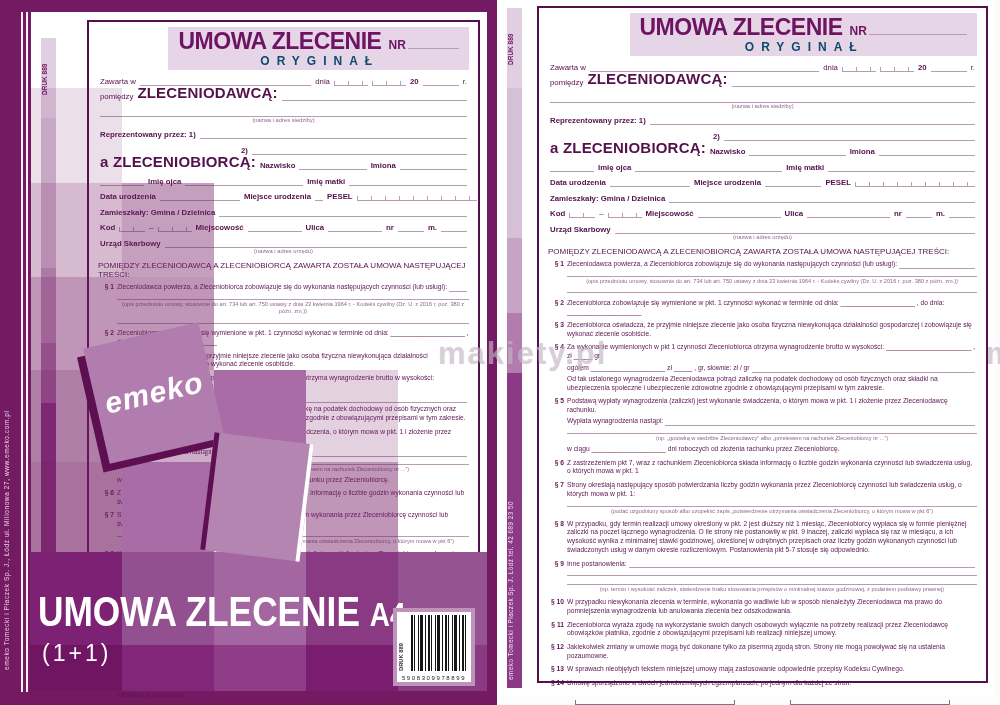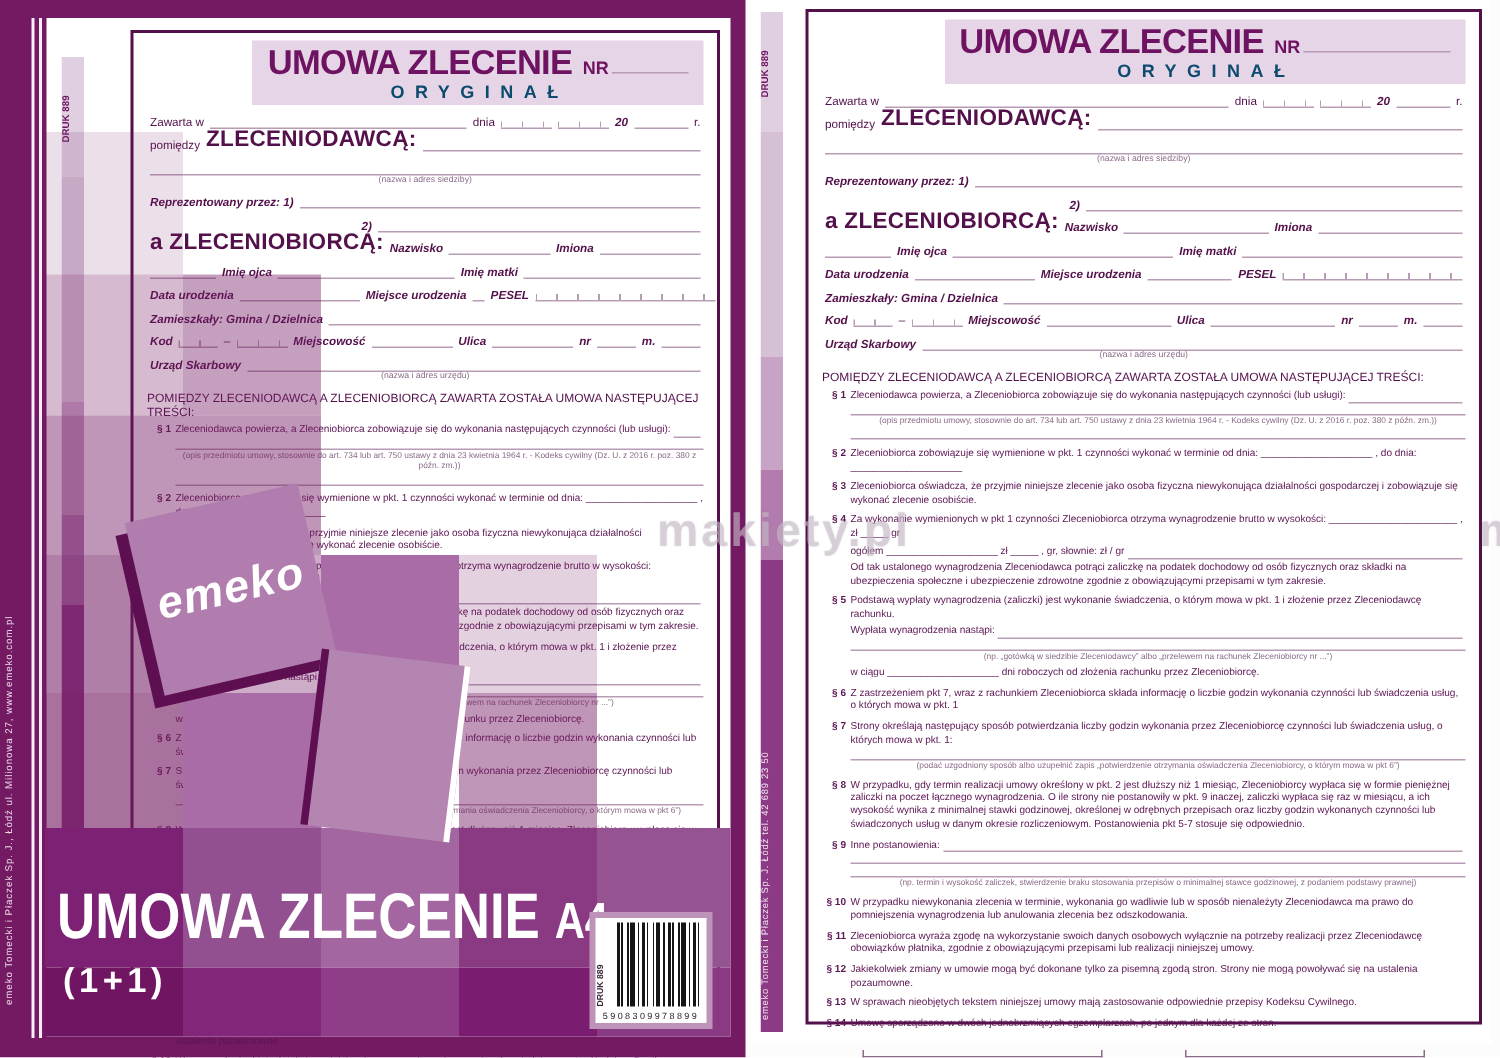--- a/index.html
+++ b/index.html
@@ -46,21 +46,21 @@
 
   .form-header { margin-left:19%; background:#e6d5e6; padding:3px 8px 2px 10px; }
   .fh-row1 { display:flex; align-items:baseline; }
   .form-title { font-size:23px; font-weight:900; letter-spacing:-.5px; color:#6d1361; line-height:1; }
   .form-nr { font-size:12px; font-weight:bold; color:#6d1361; margin-left:7px; }
   .fh-row1 .fl { margin-bottom:3px; }
   .fh-row2 { text-align:center; font-size:12px; font-weight:bold; letter-spacing:7px; color:#0c4a6e; margin-top:1px; }
 
   .frow { display:flex; align-items:flex-end; font-size:7.8px; height:15.5px; white-space:nowrap; }
   .lb { flex:none; padding:0 2px; }
-  .b  { font-weight:bold;font-style:italic; }
+  .b  { font-weight:bold; }
   .big { font-size:15px; font-weight:bold; letter-spacing:.2px; }
   .fl { flex:1 1 auto; border-bottom:1px solid #b79cb5; height:9px; margin:0 2px; min-width:8px; }
   .f3 { flex-grow:3; }
   .w26 { flex:0 0 26px; } .w34 { flex:0 0 34px; } .w36 { flex:0 0 36px; }
   .w44 { flex:0 0 44px; } .w80 { flex:0 0 80px; } .w120 { flex:0 0 120px; }
   .ticks { position:relative; }
   .ticks::after { content:""; position:absolute; left:0; right:0; bottom:0; height:4px;
                   background-image:repeating-linear-gradient(90deg,#b79cb5 0 1px,transparent 1px 14px); }
   .note-row { text-align:center; font-size:5.8px; color:#8a6b88; height:7px; line-height:7px; }
   .ind38 { margin-left:38%; }
@@ -91,21 +91,21 @@
   .logo-text { color:#ffffff; font-size:30px; font-weight:bold; font-style:italic; letter-spacing:1px; }
   .blank-card { position:absolute; left:207px; top:438px; width:100px; height:118px;
                 background:#b585b2; transform:rotate(7deg);
                 border-left:5px solid #5e0f52; border-right:4px solid #ffffff; z-index:6; }
 
   .cover-title { position:absolute; left:38px; top:590px; z-index:7; color:#ffffff;
                  transform:scaleX(.82); transform-origin:left; white-space:nowrap; }
   .cover-title .t1 { font-size:43px; font-weight:900; letter-spacing:0; line-height:1; }
   .cover-title .t2 { font-size:34px; font-weight:900; margin-left:12px; }
   .cover-copies { position:absolute; left:42px; top:640px; z-index:7; color:#ffffff;
-                  font-size:23px; font-weight:700; letter-spacing:3px; }
+                  font-size:23px; font-weight:400; letter-spacing:3px; }
 
   .barcode-wrap { position:absolute; left:393px; top:608px; width:82px; height:78px;
                   background:#bd93ba; z-index:7; }
   .barcode-box { position:absolute; inset:4px; background:#ffffff; }
   .bc-bars { position:absolute; left:14px; top:3px; right:3px; bottom:11px;
              background:repeating-linear-gradient(90deg,#161616 0 2px,#ffffff 2px 3px,#161616 3px 4px,#ffffff 4px 7px,#161616 7px 8px,#ffffff 8px 9px,#161616 9px 12px,#ffffff 12px 14px,#161616 14px 15px,#ffffff 15px 17px); }
   .bc-druk { position:absolute; left:1px; top:3px; width:12px; bottom:11px;
              writing-mode:vertical-rl; transform:rotate(180deg);
              font-size:5.8px; font-weight:bold; color:#3a2a3a; white-space:nowrap; }
   .bc-digits { position:absolute; left:2px; right:2px; bottom:1px; text-align:center;

